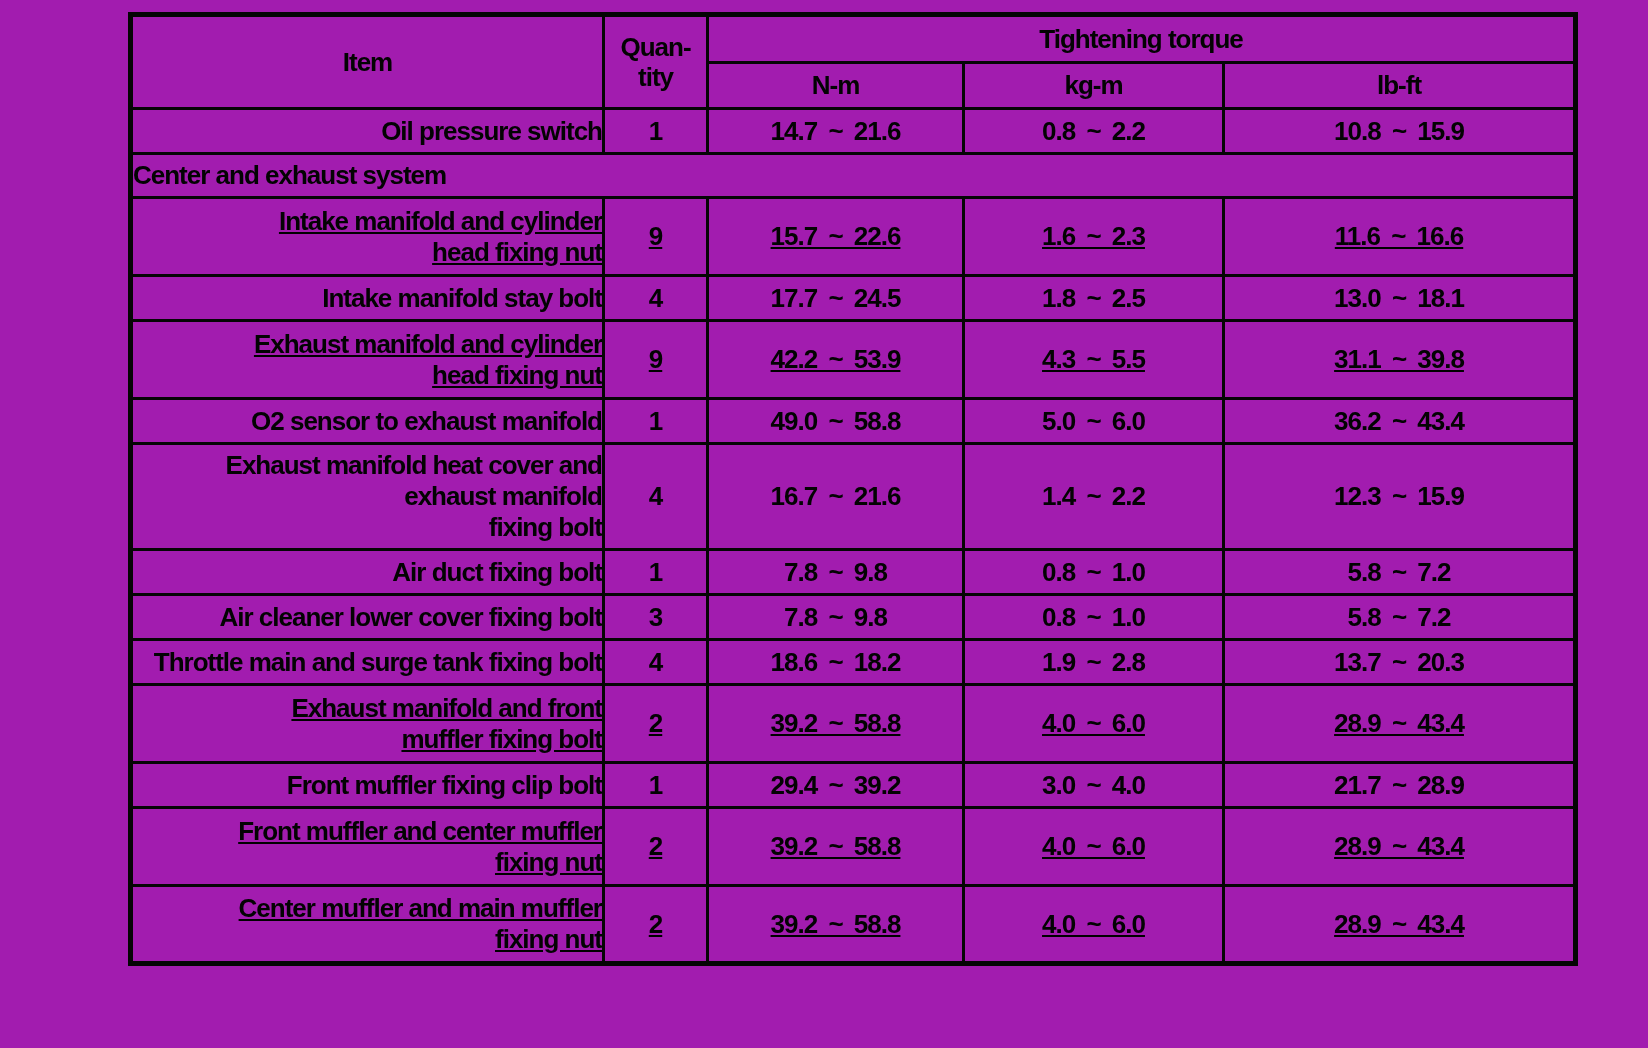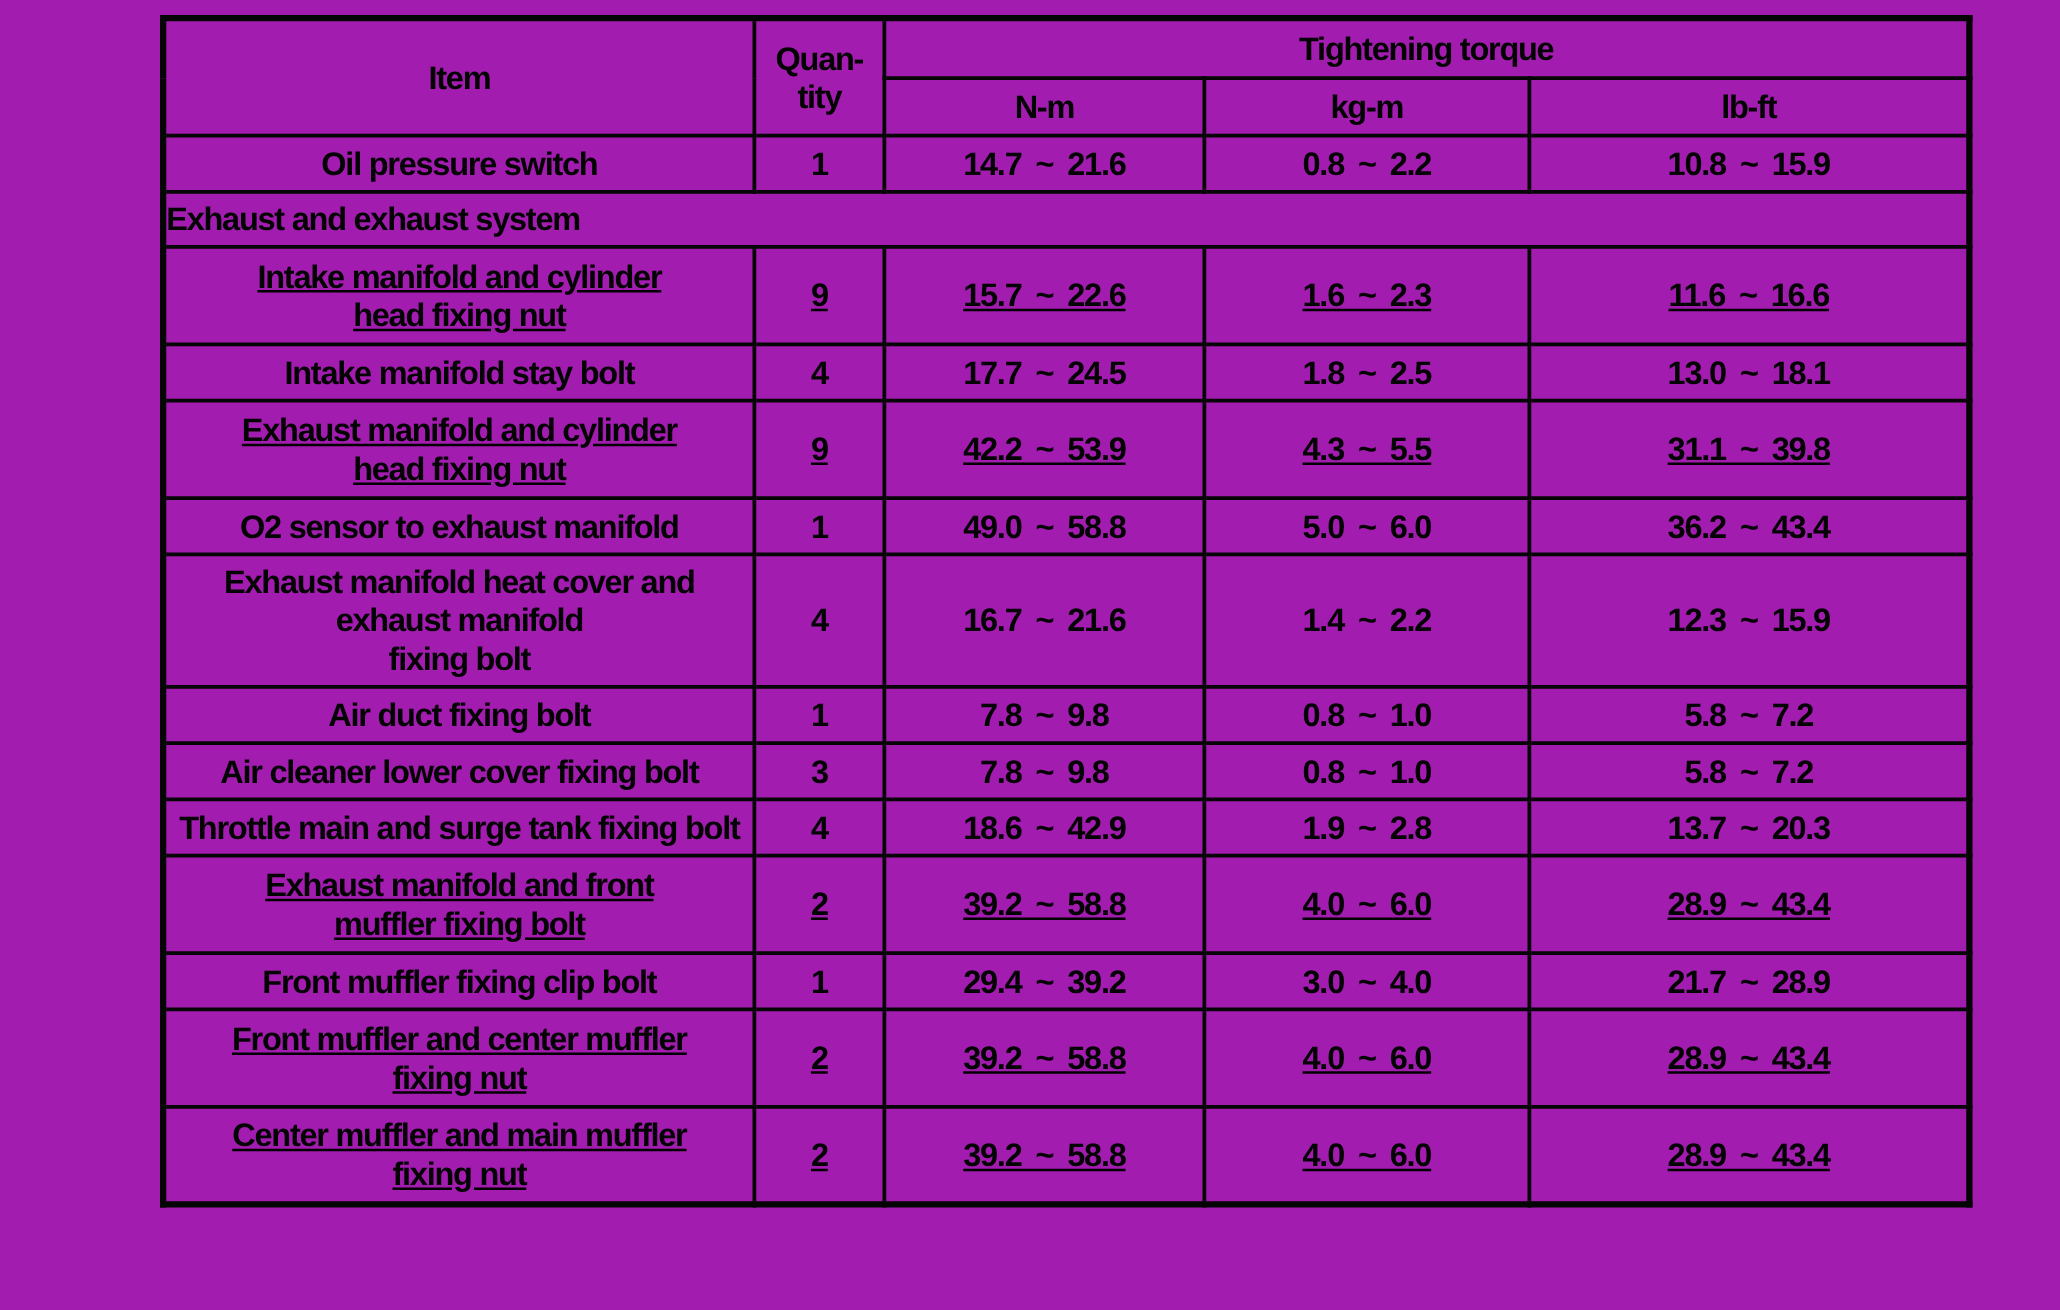--- a/index.html
+++ b/index.html
@@ -36,21 +36,21 @@
   }
   th.group-head, th.unit-head, th.item-head, th.qty-head {
     text-align: center;
     vertical-align: middle;
   }
   th.qty-head {
     white-space: pre-line;
     line-height: 30px;
   }
   td.item-cell {
-    text-align: center;
+    text-align: right;
     vertical-align: middle;
     padding: 4px 8px 4px 16px;
     white-space: pre-line;
     line-height: 31px;
   }
   td.section-cell {
     text-align: left;
     vertical-align: middle;
     padding: 4px 8px 4px 14px;
     font-size: 27px;
@@ -97,21 +97,21 @@
 
     <tr class="rh-1">
       <td class="item-cell">Oil pressure switch</td>
       <td class="qty-cell">1</td>
       <td class="val-cell">14.7 ~ 21.6</td>
       <td class="val-cell">0.8 ~ 2.2</td>
       <td class="val-cell">10.8 ~ 15.9</td>
     </tr>
 
     <tr class="rh-sec">
-      <td class="section-cell" colspan="5">Exhaust and exhaust system</td>
+      <td class="section-cell" colspan="5">Center and exhaust system</td>
     </tr>
 
     <tr class="rh-2">
       <td class="item-cell">Intake manifold and cylinder
 head fixing nut</td>
       <td class="qty-cell">9</td>
       <td class="val-cell">15.7 ~ 22.6</td>
       <td class="val-cell">1.6 ~ 2.3</td>
       <td class="val-cell">11.6 ~ 16.6</td>
     </tr>
@@ -163,21 +163,21 @@
       <td class="item-cell">Air cleaner lower cover fixing bolt</td>
       <td class="qty-cell">3</td>
       <td class="val-cell">7.8 ~ 9.8</td>
       <td class="val-cell">0.8 ~ 1.0</td>
       <td class="val-cell">5.8 ~ 7.2</td>
     </tr>
 
     <tr class="rh-1">
       <td class="item-cell">Throttle main and surge tank fixing bolt</td>
       <td class="qty-cell">4</td>
-      <td class="val-cell">18.6 ~ 42.9</td>
+      <td class="val-cell">18.6 ~ 18.2</td>
       <td class="val-cell">1.9 ~ 2.8</td>
       <td class="val-cell">13.7 ~ 20.3</td>
     </tr>
 
     <tr class="rh-2">
       <td class="item-cell">Exhaust manifold and front
 muffler fixing bolt</td>
       <td class="qty-cell">2</td>
       <td class="val-cell">39.2 ~ 58.8</td>
       <td class="val-cell">4.0 ~ 6.0</td>

